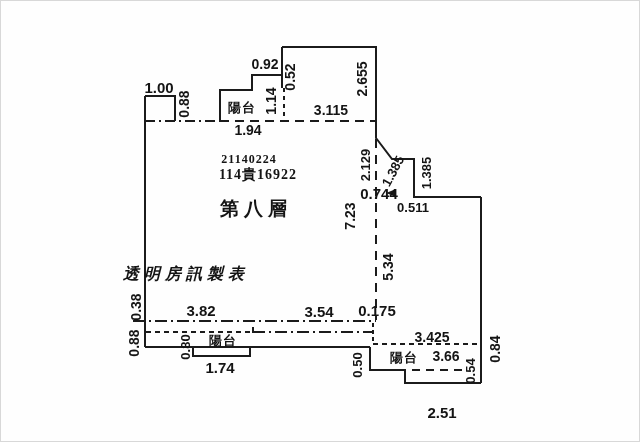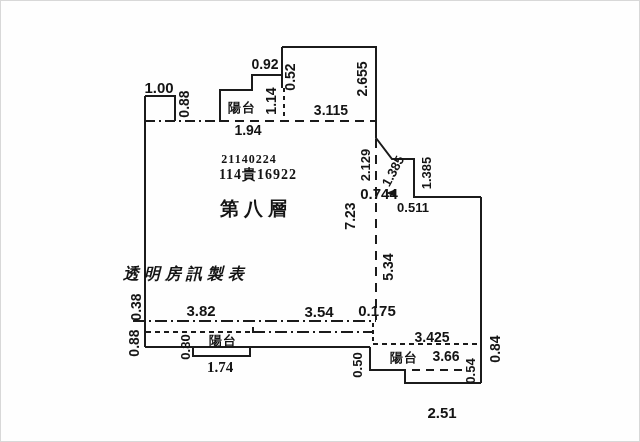--- a/index.html
+++ b/index.html
@@ -70,21 +70,21 @@
       <div class="lbl sans" style="left: 350px; top: 216px; font-size: 14px; transform: translate(-50%, -50%) rotate(-90deg);">7.23</div>
       <div class="lbl sans" style="left: 388px; top: 267px; font-size: 14px; transform: translate(-50%, -50%) rotate(-90deg);">5.34</div>
       <div class="lbl kai" style="left: 186px; top: 274px; font-size: 16px; letter-spacing: 5px;">透明房訊製表</div>
       <div class="lbl sans" style="left: 136px; top: 307px; font-size: 14px; transform: translate(-50%, -50%) rotate(-90deg);">0.38</div>
       <div class="lbl sans" style="left: 134px; top: 343px; font-size: 14px; transform: translate(-50%, -50%) rotate(-90deg);">0.88</div>
       <div class="lbl sans" style="left: 201px; top: 310px; font-size: 15px;">3.82</div>
       <div class="lbl sans" style="left: 319px; top: 311px; font-size: 15px;">3.54</div>
       <div class="lbl sans" style="left: 377px; top: 310px; font-size: 15px;">0.175</div>
       <div class="lbl sans" style="left: 185px; top: 347px; font-size: 13px; transform: translate(-50%, -50%) rotate(-90deg);">0.80</div>
       <div class="lbl sans" style="left: 223px; top: 340px; font-size: 13px; letter-spacing: 1px;">陽台</div>
-      <div class="lbl sans" style="left: 220px; top: 367px; font-size: 15px; font-family: Liberation Serif, serif;">1.74</div>
+      <div class="lbl sans" style="left: 220px; top: 367px; font-size: 15px;">1.74</div>
       <div class="lbl sans" style="left: 357px; top: 365px; font-size: 13px; transform: translate(-50%, -50%) rotate(-90deg);">0.50</div>
       <div class="lbl sans" style="left: 432px; top: 337px; font-size: 14px;">3.425</div>
       <div class="lbl sans" style="left: 404px; top: 357px; font-size: 13px; letter-spacing: 1px;">陽台</div>
       <div class="lbl sans" style="left: 446px; top: 356px; font-size: 14px;">3.66</div>
       <div class="lbl sans" style="left: 470px; top: 371px; font-size: 13px; transform: translate(-50%, -50%) rotate(-90deg);">0.54</div>
       <div class="lbl sans" style="left: 442px; top: 412px; font-size: 15px;">2.51</div>
       <div class="lbl sans" style="left: 495px; top: 349px; font-size: 14px; transform: translate(-50%, -50%) rotate(-90deg);">0.84</div>
     </div>
 </div>
 

